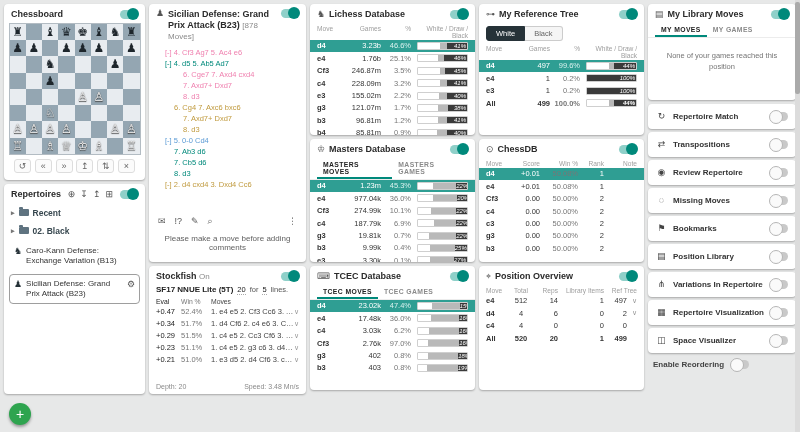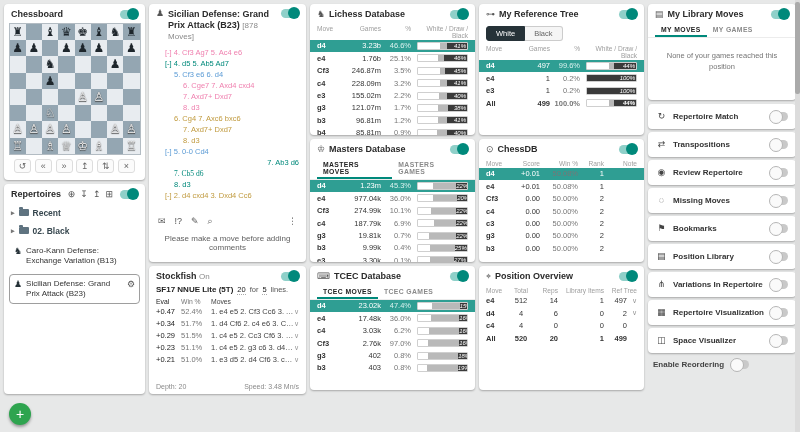--- a/index.html
+++ b/index.html
@@ -293,30 +293,29 @@
   <div class="col c2">
     <section class="panel" style="height:258px">
       <div class="phead" style="align-items:flex-start">
         <span class="picon">♟</span>
         <span class="ptitle"><span>Sicilian Defense: Grand Prix Attack (B23)</span> <span class="count">[878 Moves]</span></span>
         <span class="switch on"></span>
       </div>
       <div class="treebody" id="tree-lines">
           <div class="tl pink" style="padding-left: 9px;">[-] 4. Cf3 Ag7 5. Ac4 e6</div>
           <div class="tl teal" style="padding-left: 9px;">[-] 4. d5 5. Ab5 Ad7</div>
-          <div class="tl blue" style="padding-left: 18px;">5. Cf3 e6 6. d4</div>
           <div class="tl pink" style="padding-left: 27px;">6. Cge7 7. Axd4 cxd4</div>
           <div class="tl pink" style="padding-left: 27px;">7. Axd7+ Dxd7</div>
           <div class="tl pink" style="padding-left: 27px;">8. d3</div>
           <div class="tl gold" style="padding-left: 18px;">6. Cg4 7. Axc6 bxc6</div>
           <div class="tl gold" style="padding-left: 27px;">7. Axd7+ Dxd7</div>
           <div class="tl gold" style="padding-left: 27px;">8. d3</div>
           <div class="tl blue" style="padding-left: 9px;">[-] 5. 0-0 Cd4</div>
-          <div class="tl teal" style="padding-left: 18px; text-align: right;">7. Ab3 d6</div>
-          <div class="tl teal" style="padding-left: 18px; font-family: Liberation Serif, serif;">7. Cb5 d6</div>
+          <div class="tl teal" style="padding-left: 18px;">7. Ab3 d6</div>
+          <div class="tl teal" style="padding-left: 18px;">7. Cb5 d6</div>
           <div class="tl teal" style="padding-left: 18px;">8. d3</div>
           <div class="tl gold" style="padding-left: 9px;">[-] 2. d4 cxd4 3. Dxd4 Cc6</div>
         </div>
       <div class="treebar" id="tree-toolbar">
           <span class="tbi">✉</span>
           <span class="tbi">!?</span>
           <span class="tbi">✎</span>
           <span class="tbi">⌕</span>
           <span class="tbi last">⋮</span>
         </div>

